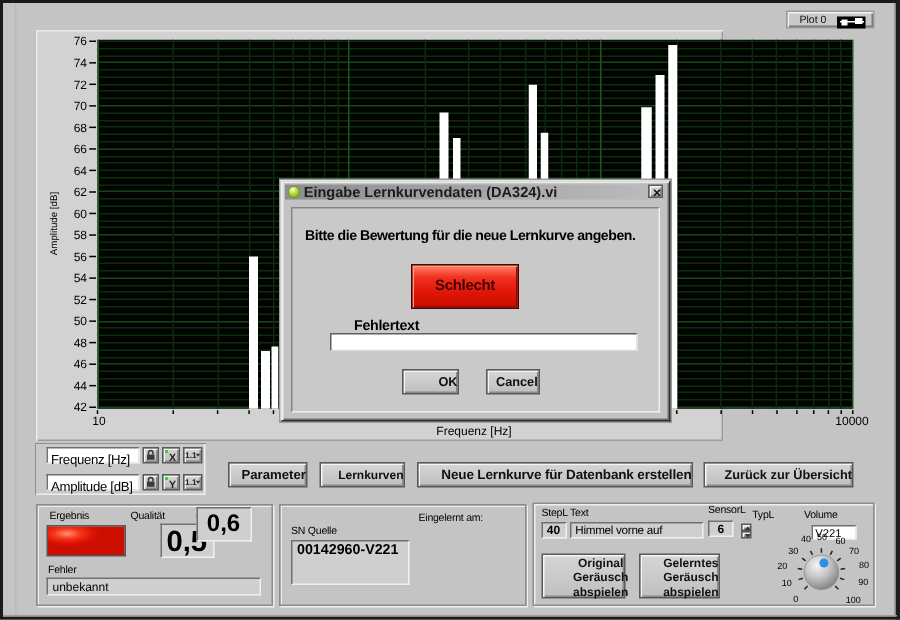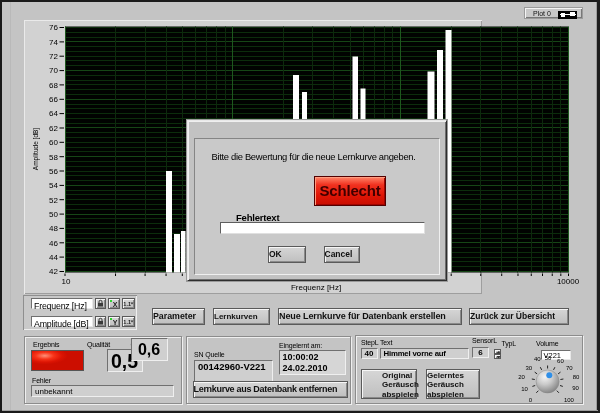--- a/index.html
+++ b/index.html
@@ -2,21 +2,21 @@
 <html><head><meta charset="utf-8"><style>
 * { margin:0; padding:0; box-sizing:border-box; }
 html,body { width:600px; height:413px; overflow:hidden; }
 body { font-family:"Liberation Sans", sans-serif; background:#000; }
 #app { position:absolute; left:0; top:0; width:600px; height:413px; background:#c4c4c4;
   box-shadow: inset 0 0 0 2px #1a1a1a; }
 .abs { position:absolute; }
 .raised { background:#c9c9c9; box-shadow: inset 1px 1px 0 #f4f4f4, inset -1px -1px 0 #787878; border:1px solid #9b9b9b; }
 .btn { background:linear-gradient(#d6d6d6,#bfbfbf); border:1px solid #5a5a5a;
   box-shadow: inset 1px 1px 0 #f6f6f6, inset -1px -1px 0 #8a8a8a;
-  font-weight:bold; color:#101010; text-align:left; font-family:"Liberation Sans",sans-serif; }
+  font-weight:bold; color:#101010; text-align:right; font-family:"Liberation Sans",sans-serif; }
 .sunk { border:1px solid; border-color:#707070 #efefef #efefef #707070; background:#cfcfcf; }
 .lbl { position:absolute; font-size:7px; font-weight:normal; letter-spacing:-0.15px; color:#000; white-space:nowrap; }
 .etch { border:1px solid #8c8c8c; box-shadow: 1px 1px 0 #efefef, inset 1px 1px 0 #efefef; }
 </style></head><body>
 <div id="app">
   <div class="abs" style="left:10px;top:2px;width:1px;height:408px;background:#b9b9b9;"></div>
   <div class="abs" style="right:0;top:0;width:3px;height:413px;background:#1e1e1e;"></div>
   <div class="abs" style="right:3px;top:2px;width:1px;height:409px;background:#9e9e9e;"></div>
   <div class="abs" style="left:2px;bottom:2px;width:596px;height:1px;background:#9e9e9e;"></div>
 
@@ -253,28 +253,26 @@
   <div class="abs sunk" style="left:86.5px;top:349px;width:36px;height:23px;font-size:19.5px;font-weight:bold;text-align:center;line-height:22px;color:#000;margin-left:20px;">0,5</div>
   <span class="lbl" style="left:130.5px;top:341px;">Grenze</span>
   <div class="abs sunk" style="left:130.5px;top:338px;width:37px;height:23px;font-size:16px;font-weight:bold;text-align:center;line-height:22px;color:#000;">0,6</div>
   <span class="lbl" style="left:32px;top:377px;">Fehler</span>
   <div class="abs sunk" style="left:31px;top:385px;width:143px;height:12px;font-size:8px;color:#000;padding-left:3px;line-height:11px;">unbekannt</div>
 
   <div class="abs etch" style="left:186px;top:336px;width:165px;height:68px;"></div>
   <span class="lbl" style="left:194px;top:350.5px;">SN Quelle</span>
   <div class="abs sunk" style="left:194px;top:360px;width:79px;height:30px;font-size:9.5px;font-weight:bold;color:#000;padding-left:3px;line-height:12px;">00142960-V221</div>
   <span class="lbl" style="left:279px;top:342px;">Eingelernt am:</span>
-  <div class="abs sunk" style="left:278.5px;top:350px;width:67px;height:25px;background:#d6d6d6;font-size:9px;font-weight:bold;color:#000;padding:1px 0 0 3px;line-height:11px;">10:00:02<br>24.02.2010</div>
-  <div class="abs btn" style="left:192.5px;top:381px;width:155px;height:17px;font-size:9px;letter-spacing:-0.3px;line-height:15px;">Lernkurve aus Datenbank entfernen</div>
 
   <div class="abs etch" style="left:355px;top:335px;width:228px;height:69px;"></div>
   <span class="lbl" style="left:361px;top:339px;">StepL</span>
   <div class="abs sunk" style="left:360.5px;top:348px;width:17px;height:11px;font-size:8px;font-weight:bold;text-align:center;line-height:10px;">40</div>
   <span class="lbl" style="left:380px;top:339px;">Text</span>
-  <div class="abs sunk" style="left:379.5px;top:348px;width:89px;height:11px;font-size:7.8px;letter-spacing:-0.2px;font-weight:bold;padding-left:3px;line-height:10px;white-space:nowrap;">Himmel vorne auf</div>
+  <div class="abs sunk" style="left:379.5px;top:348px;width:89px;height:11px;font-size:7.8px;letter-spacing:-0.2px;font-weight:normal;padding-left:3px;line-height:10px;white-space:nowrap;">Himmel vorne auf</div>
   <span class="lbl" style="left:472px;top:337px;">SensorL</span>
   <div class="abs sunk" style="left:472px;top:347px;width:17px;height:11px;font-size:8px;font-weight:bold;text-align:center;line-height:10px;">6</div>
   <div class="abs" style="left:493.5px;top:349px;width:7px;height:10px;">
     <div class="abs btn" style="left:0;top:0;width:7px;height:5px;">
         <svg width="7" height="5" viewBox="0 0 7 5" style="position:absolute;left:0;top:0">
           <path d="M3.5 1 L5.5 3.5 L1.5 3.5 z" fill="#333"></path>
         </svg>
       </div>
     <div class="abs btn" style="left:0;top:5px;width:7px;height:5px;">
         <svg width="7" height="5" viewBox="0 0 7 5" style="position:absolute;left:0;top:0">
@@ -319,27 +317,46 @@
 <circle cx="32.6" cy="49.5" r="11.5" fill="url(#kg)" stroke="#8a8a8a" stroke-width="0.5"></circle>
 <circle cx="34.3" cy="43.3" r="3" fill="#2f8fe8"></circle>
 </svg>
     </div>
   <div class="abs btn" style="left:361px;top:368.5px;width:55.5px;height:30px;font-size:8px;line-height:9.5px;padding-top:1px;padding-left:20px;">Original<br>Geräusch<br>abspielen</div>
   <div class="abs btn" style="left:426px;top:368.5px;width:54px;height:30px;font-size:8px;line-height:9.5px;padding-top:1px;">Gelerntes<br>Geräusch<br>abspielen</div>
 
   <div class="abs" style="left:186.5px;top:119.5px;width:260px;height:161.5px;background:#c2c2c2;
        border:1px solid;border-color:#e8e8e8 #2e2e2e #2e2e2e #e8e8e8;
        box-shadow: inset 1px 1px 0 #efefef, inset -1px -1px 0 #6e6e6e, 0 0 0 1px #9a9a9a;">
+    <div class="abs" style="left:2px;top:2px;right:2px;height:10.5px;
+         background:linear-gradient(to right,#8d8d8d,#bdbdbd);">
+      <svg width="8" height="8" style="position:absolute;left:2px;top:1px;" viewBox="0 0 8 8">
+        <defs>
+            <radialGradient id="vi" cx="38%" cy="28%" r="75%">
+          <stop offset="0%" stop-color="#ffffff"></stop>
+              <stop offset="40%" stop-color="#c4e455"></stop>
+          <stop offset="100%" stop-color="#7fb304"></stop>
+            </radialGradient>
+          </defs>
+        <circle cx="4" cy="4" r="3.7" fill="url(#vi)" stroke="#6a8d0a" stroke-width="0.5"></circle>
+        </svg>
+      <span class="abs" style="left:13px;top:0.5px;font-size:9.7px;font-weight:bold;color:#1c1c1c;white-space:nowrap;">Eingabe Lernkurvendaten (DA324).vi</span>
+      <div class="abs btn" style="right:1.5px;top:0.5px;width:10px;height:9px;">
+          <svg width="10" height="9" viewBox="0 0 10 9" style="position:absolute;left:0;top:0">
+            <path d="M3 2.5 L7 6.5 M7 2.5 L3 6.5" stroke="#111" stroke-width="1.1"></path>
+          </svg>
+        </div>
+    </div>
     <div class="abs" style="left:6.5px;top:17px;width:246px;height:137px;background:#c9c9c9;
          border:1px solid;border-color:#858585 #efefef #efefef #858585;">
-      <div class="abs" style="left:0;right:7px;top:12.5px;text-align:center;font-size:9.4px;letter-spacing:-0.3px;font-weight:normal;color:#000;">Bitte die Bewertung für die neue Lernkurve angeben.</div>
+      <div class="abs" style="left:0;right:7px;top:12.5px;text-align:center;font-size:9.4px;letter-spacing:-0.3px;font-weight:bold;color:#000;">Bitte die Bewertung für die neue Lernkurve angeben.</div>
       <div class="abs" style="left:79px;top:37px;width:72px;height:30px;border:1px solid #520000;
            background:linear-gradient(#ff8468 0%, #f03220 28%, #e01505 65%, #c80d00 100%);
            box-shadow: inset 1px 1px 0 #ff9d80, inset -1px -1px 0 #a00500;
-           text-align:center;font-size:15px;letter-spacing:-0.2px;font-weight:bold;color:#400000;line-height:28px;margin-left:40px;">Schlecht</div>
+           text-align:center;font-size:10px;letter-spacing:-0.2px;font-weight:bold;color:#400000;line-height:28px;">Schlecht</div>
       <div class="abs" style="left:25px;top:73px;font-size:9.5px;letter-spacing:-0.2px;font-weight:bold;color:#000;padding-left:16px;">Fehlertext</div>
       <div class="abs" style="left:25px;top:83px;width:205px;height:12px;background:#fff;
            border:1px solid;border-color:#5e5e5e #e0e0e0 #e0e0e0 #5e5e5e;"></div>
       <div class="abs btn" style="left:73px;top:107.5px;width:38px;height:17px;font-size:8.5px;line-height:15px;">OK</div>
       <div class="abs btn" style="left:128.5px;top:107.5px;width:36px;height:17px;font-size:8.5px;line-height:15px;">Cancel</div>
     </div>
   </div>
 
 </div>
 

